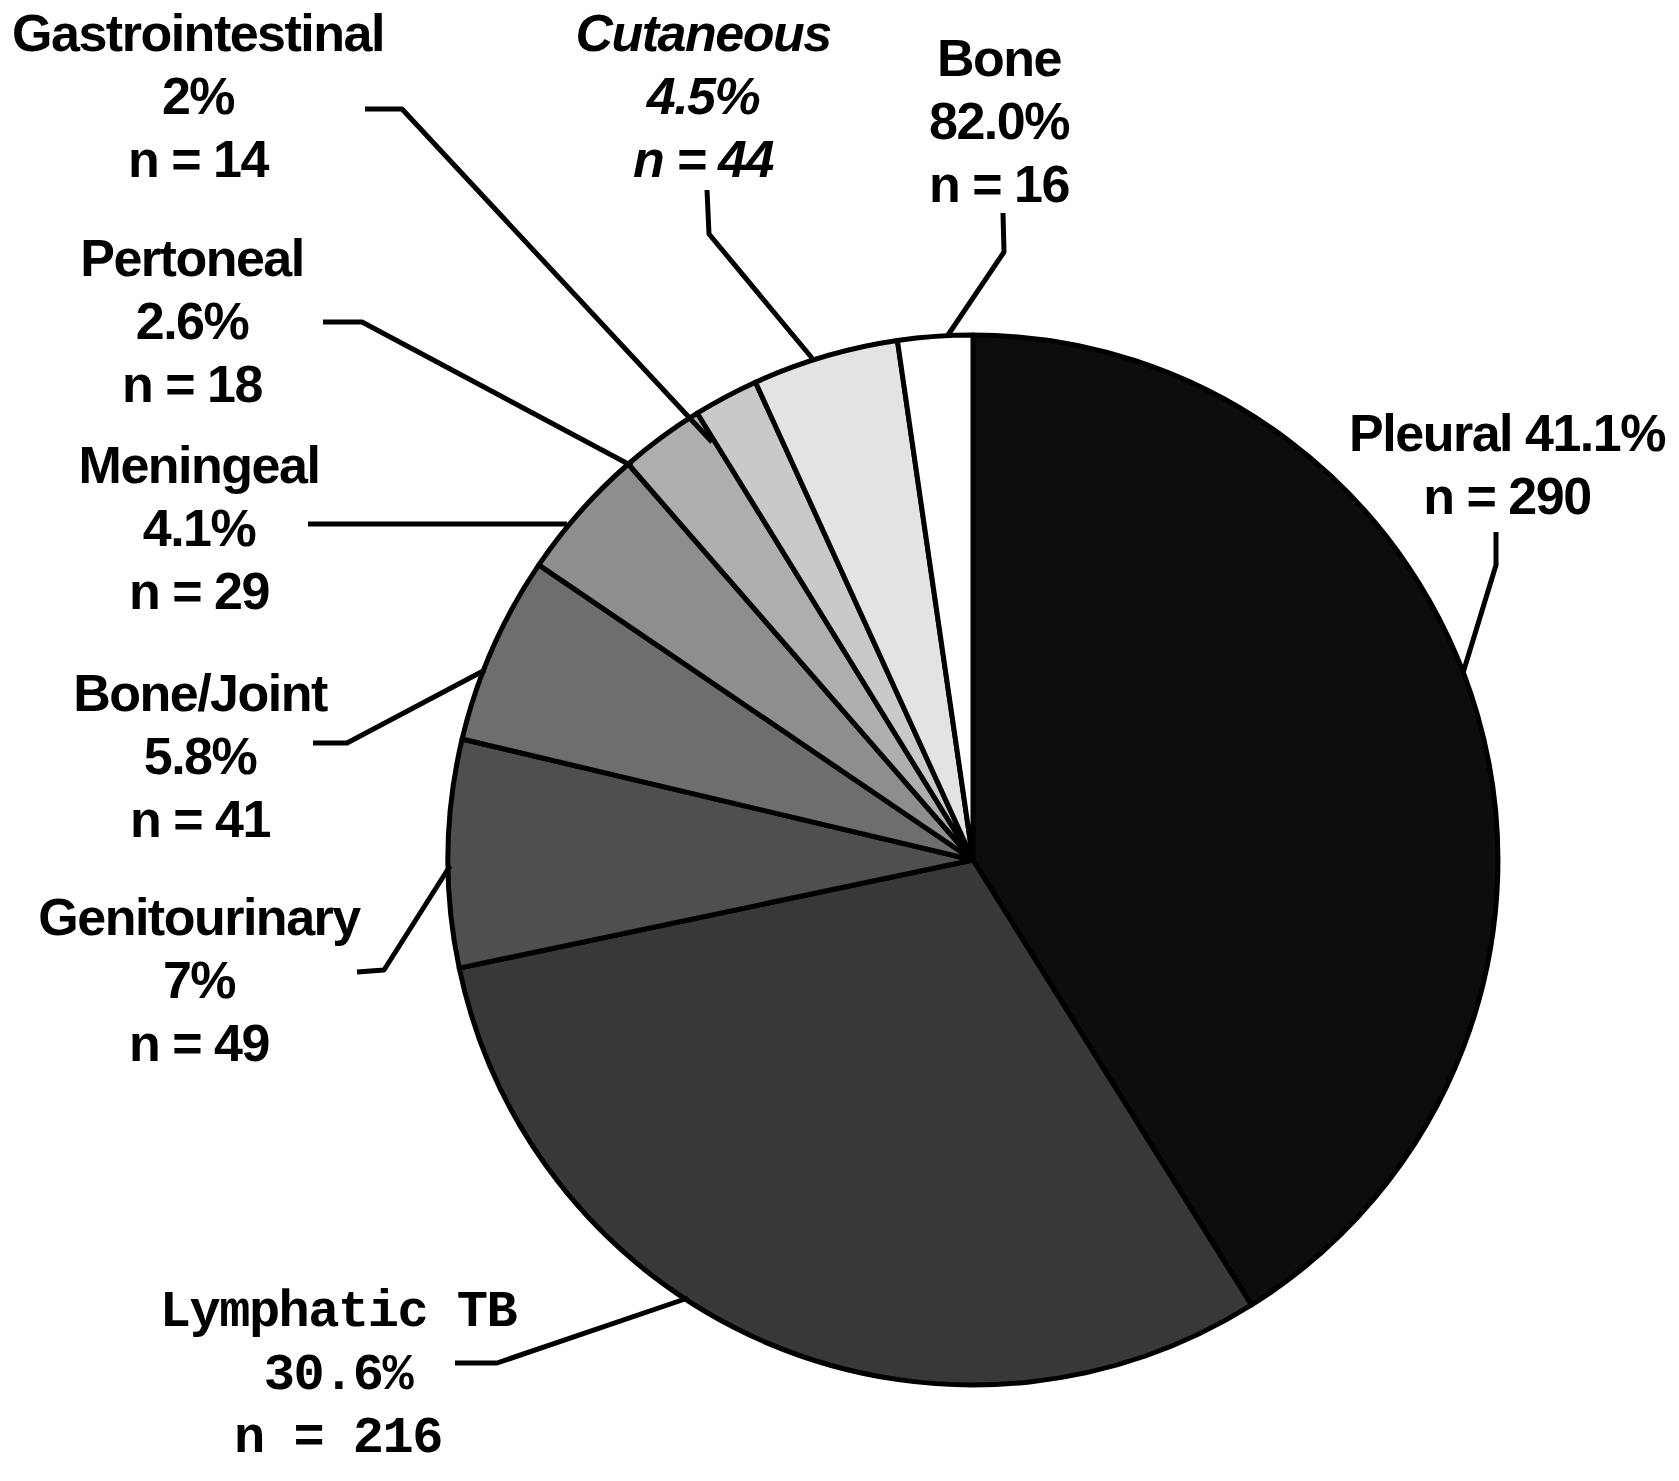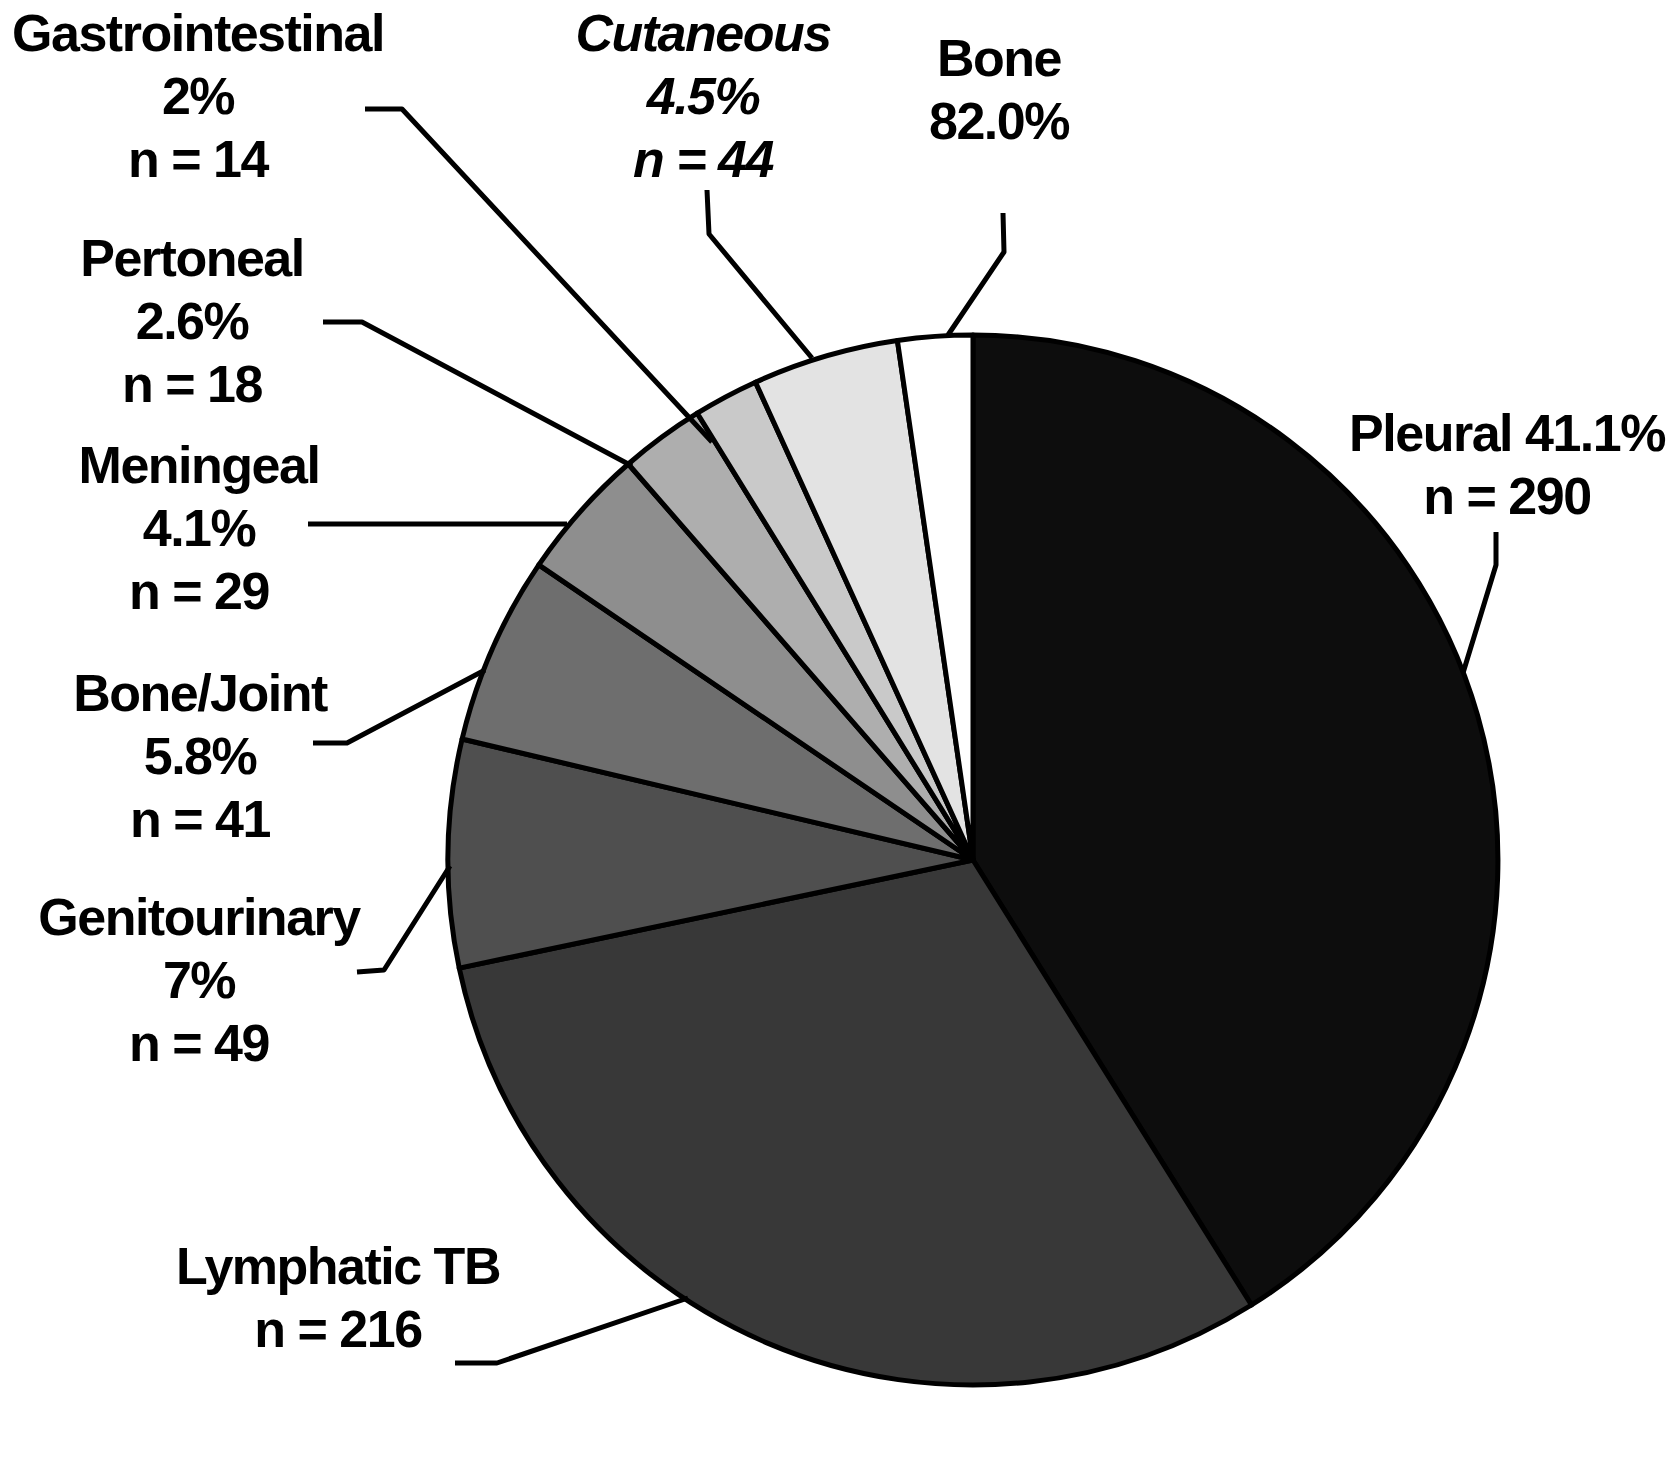--- a/index.html
+++ b/index.html
@@ -26,21 +26,21 @@
     color:#000000;
     font-weight:700;
     font-size:52px;
     letter-spacing:-1.5px;
     line-height:63px;
     white-space:nowrap;
   }
   .cl{height:63px;}
   
   #co-pleural        {left:1257px; top:402px;}
-  #co-lymphatic      {left:  88px; top:1235px;}
+  #co-lymphatic      {left:  88px; top:1281px;font-family:Liberation Mono, monospace;}
   #co-genitourinary  {left: -51px; top:886px;}
   #co-bone-joint     {left: -50px; top:662px;}
   #co-meningeal      {left: -51px; top:434px;}
   #co-pertoneal      {left: -58px; top:227px;}
   #co-gastrointestinal{left:-52px; top:2px;}
   #co-cutaneous      {left: 453px; top:2px;font-style:italic;}
   #co-other          {left: 749px; top:27px;}
 </style>
 </head>
 <body>
@@ -68,20 +68,21 @@
       <polyline points="1003,213 1004,252 948,335" fill="none" stroke="#000000" stroke-width="5" stroke-linejoin="round" stroke-linecap="butt"></polyline>
     </svg>
 
   <div class="callout" id="co-pleural">
     <div class="cl">Pleural 41.1%</div>
     <div class="cl">n = 290</div>
   </div>
 
   <div class="callout" id="co-lymphatic">
     <div class="cl">Lymphatic TB</div>
+    <div class="cl">30.6%</div>
     <div class="cl">n = 216</div>
   </div>
 
   <div class="callout" id="co-genitourinary">
     <div class="cl">Genitourinary</div>
     <div class="cl">7%</div>
     <div class="cl">n = 49</div>
   </div>
 
   <div class="callout" id="co-bone-joint">
@@ -110,15 +111,16 @@
 
   <div class="callout" id="co-cutaneous">
     <div class="cl">Cutaneous</div>
     <div class="cl">4.5%</div>
     <div class="cl">n = 44</div>
   </div>
 
   <div class="callout" id="co-other">
     <div class="cl">Bone</div>
     <div class="cl">82.0%</div>
+    <div class="cl">n = 16</div>
   </div>
 
 </div>
 
 </body></html>

